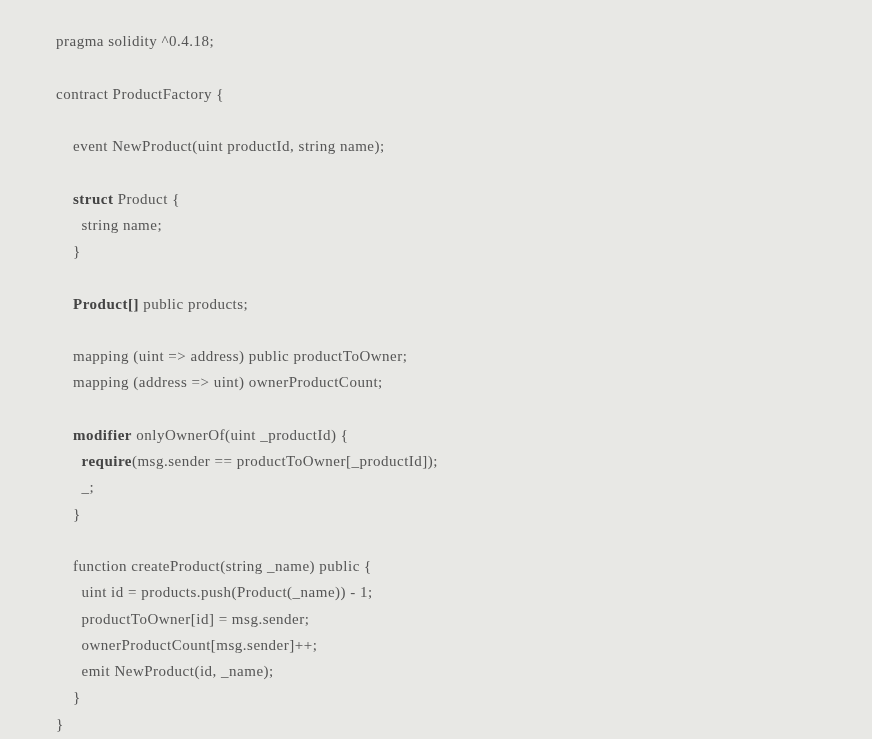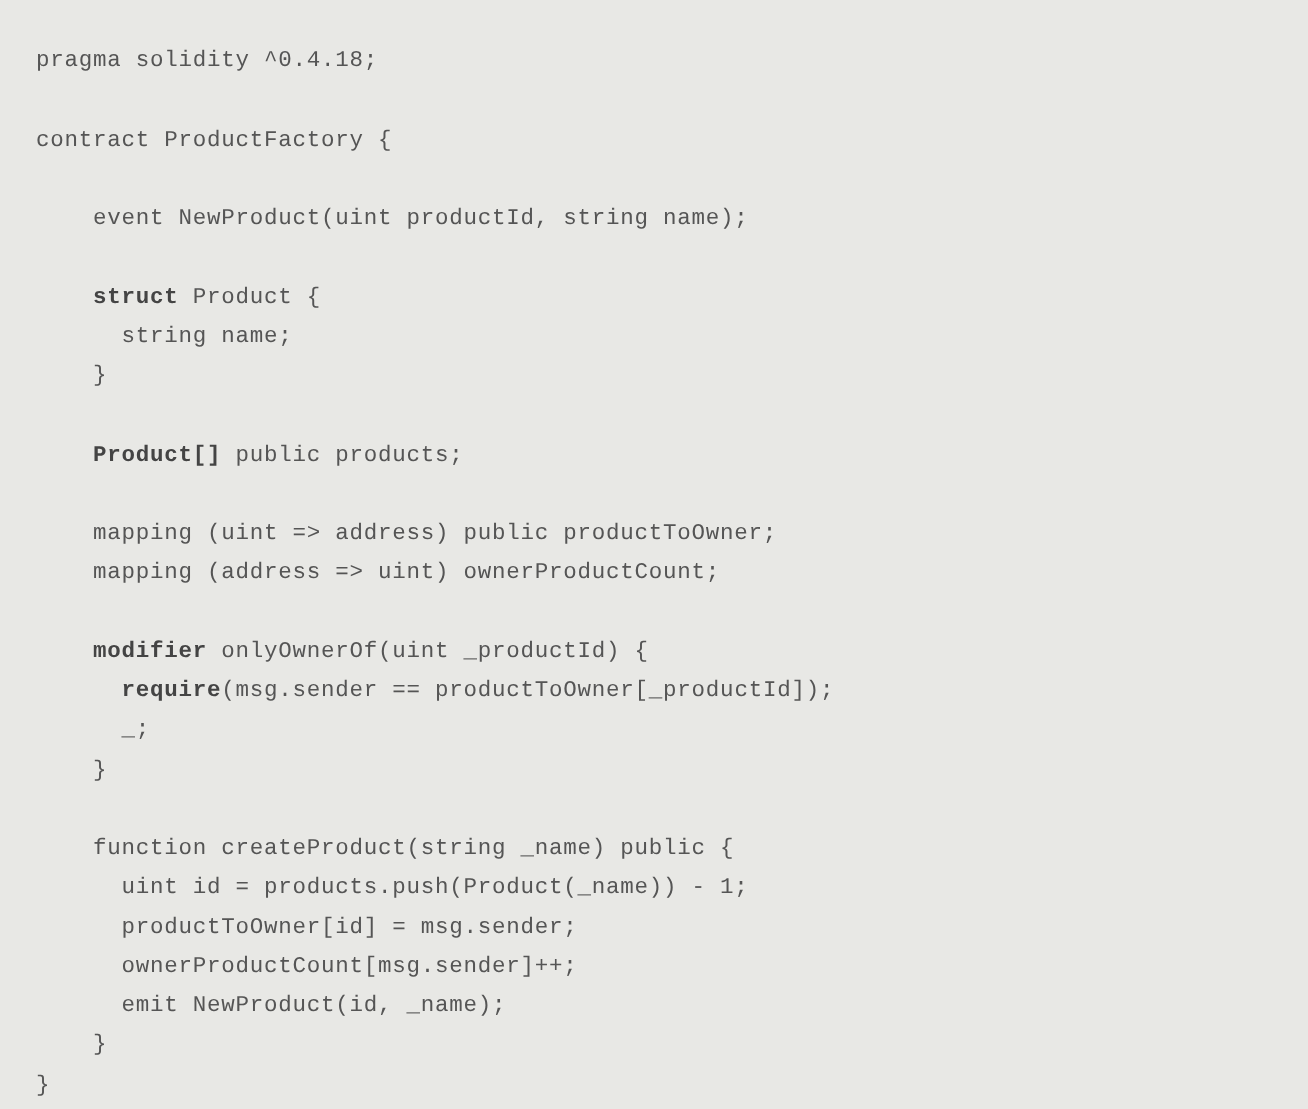--- a/index.html
+++ b/index.html
@@ -12,22 +12,23 @@
       font-family: "Courier New", Courier, monospace;
       font-size: 15px;
       line-height: 1.75;
       color: #555555;
       padding: 28px 24px;
       width: 872px;
       height: 739px;
       letter-spacing: 0.5px;
     }
     pre {
-      font-family: Liberation Mono, monospace;
+      font-family: Liberation Serif, serif;
       white-space: pre;
+      margin-left: 32px;
     }
     .bold {
       font-weight: bold;
       color: #444;
     }
   </style>
 </head>
 <body>
 
 <pre><span>pragma solidity ^0.4.18;</span>

